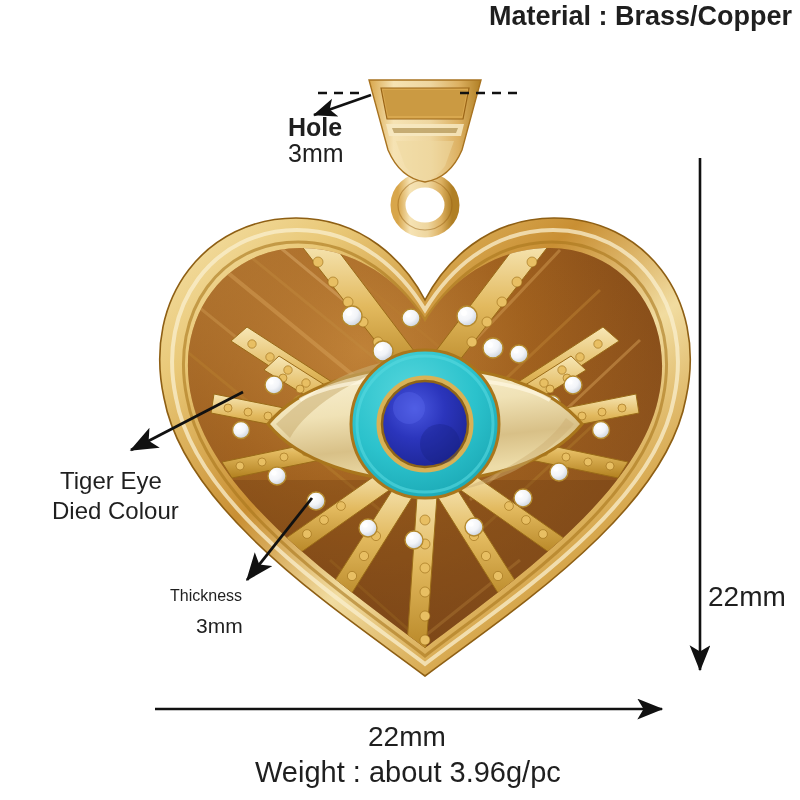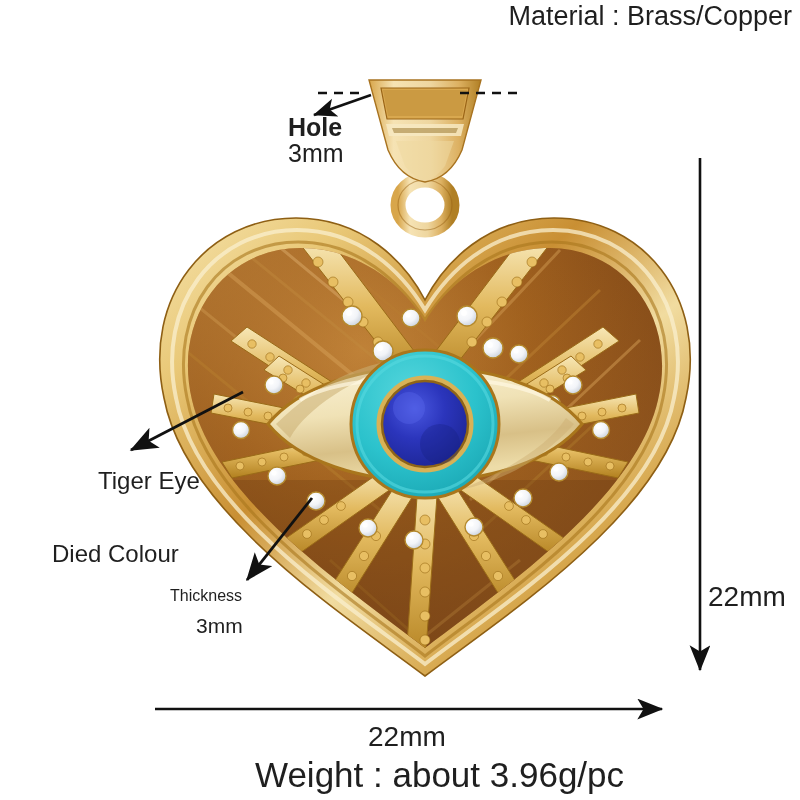--- a/index.html
+++ b/index.html
@@ -9,30 +9,30 @@
     background:#ffffff;
     font-family:"Liberation Sans", sans-serif;
     color:#1a1a1a;
     overflow:hidden;
     position:relative;
   }
   #stage{position:absolute;left:0;top:0;width:800px;height:800px;}
 
   .txt{position:absolute;white-space:nowrap;color:#1f1f1f;line-height:1.05;}
 
-  #material-label{right:8px;top:2px;font-size:27px;}
+  #material-label{right:8px;top:2px;font-size:27px;font-weight:bold;}
   #hole-line1{left:288px;top:114px;font-size:25px;font-weight:bold;}
   #hole-line2{left:288px;top:140px;font-size:25px;}
-  #tiger-line1{left:60px;top:468px;font-size:24px;margin-left:38px;}
-  #tiger-line2{left:52px;top:498px;font-size:24px;margin-top:43px;}
+  #tiger-line1{left:60px;top:468px;font-size:24px;}
+  #tiger-line2{left:52px;top:498px;font-size:24px;}
   #thick-line1{left:170px;top:588px;font-size:16px;}
   #thick-line2{left:196px;top:615px;font-size:21px;}
   #width-label{left:368px;top:722px;font-size:28px;}
   #height-label{left:708px;top:582px;font-size:28px;}
-  #weight-label{left:255px;top:757px;font-size:35px;}
+  #weight-label{left:255px;top:757px;font-size:29px;}
 
   svg.layer{position:absolute;left:0;top:0;width:800px;height:800px;overflow:visible;}
 </style>
 </head>
 <body>
 
 <div id="stage">
 
   <svg class="layer" id="art" viewBox="0 0 800 800">
     <defs>

